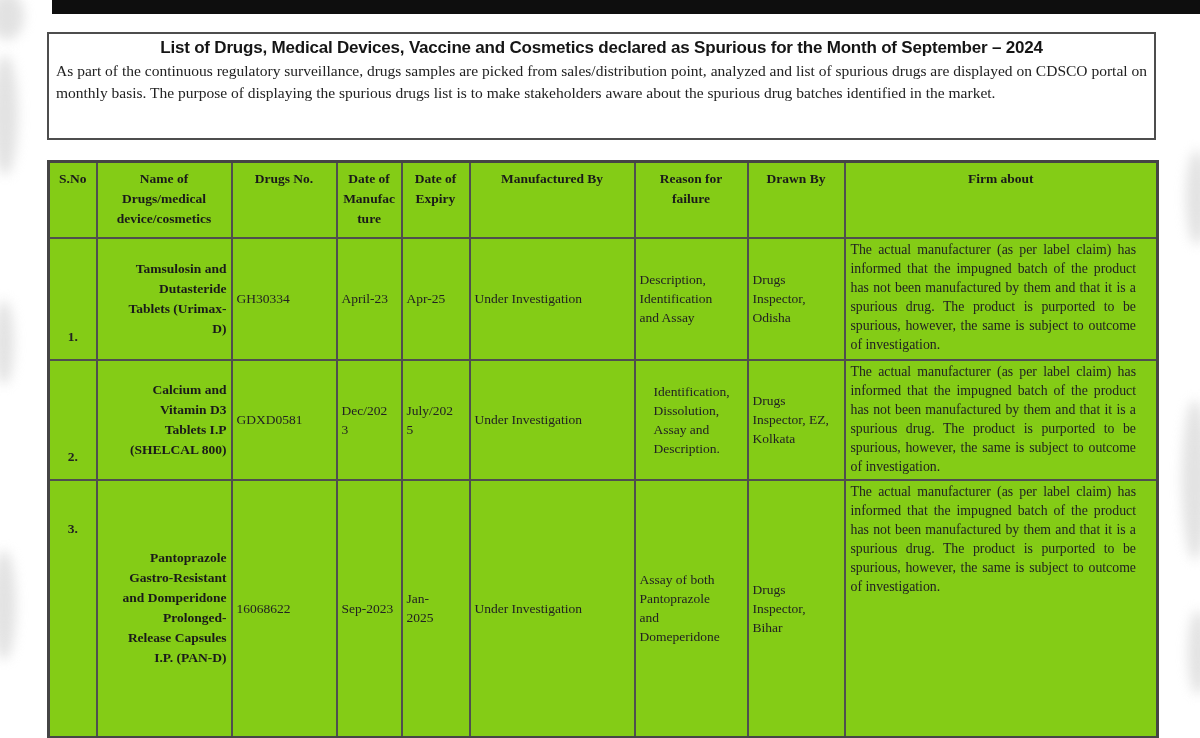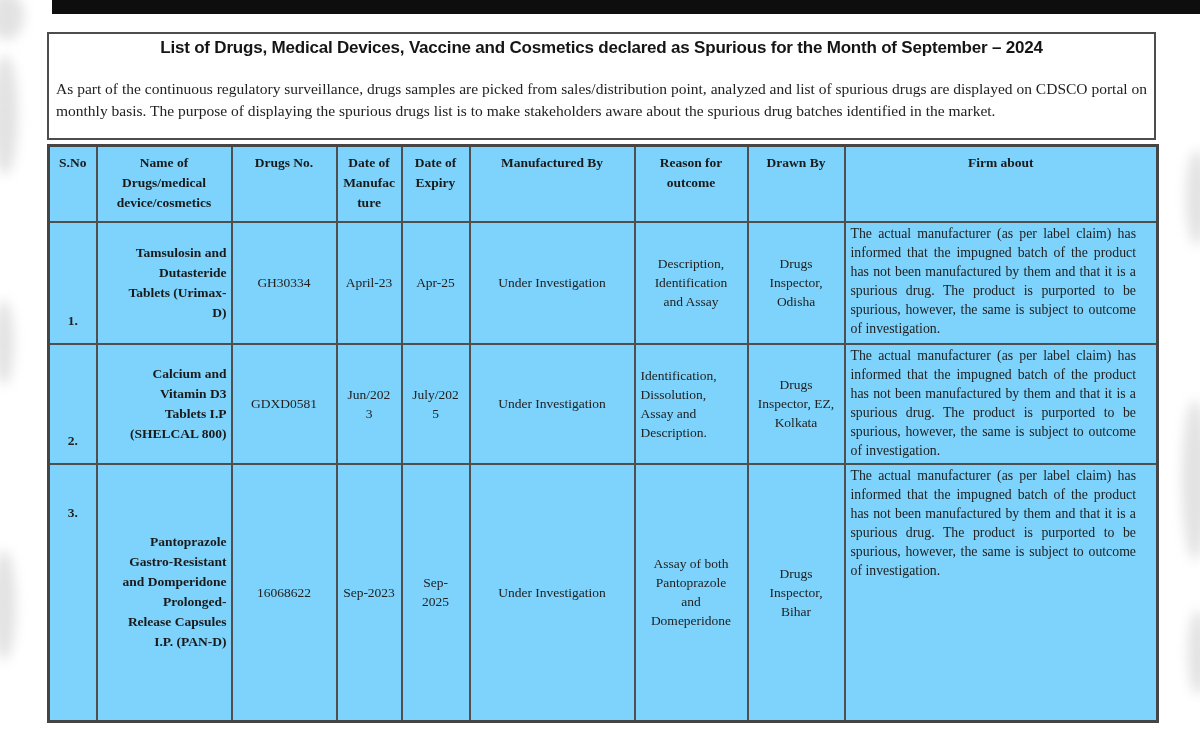--- a/index.html
+++ b/index.html
@@ -22,53 +22,53 @@
     border:2px solid #4d4d4d;box-sizing:border-box;
     padding:3px 7px 0 7px;background:#fff;
   }
   .doc-title{
     font-family:"Liberation Sans", sans-serif;
     font-weight:bold;font-size:17px;text-align:center;
     letter-spacing:-0.2px;color:#151515;line-height:21px;
   }
   .doc-intro{
     font-size:15.5px;line-height:21.5px;text-align:justify;
-    margin-top:20px;color:#222;
+    margin-top:2px;color:#222;
   }
   table.main{
-    position:absolute;left:47px;top:144px;width:1109px;
+    position:absolute;left:47px;top:160px;width:1109px;
     border-collapse:collapse;table-layout:fixed;
-    background:#7dd3fc;border:3px solid #454545;
+    background:#84cc16;border:3px solid #454545;
   }
   th,td{
     border:2px solid #4f4f4f;box-sizing:border-box;
     font-size:13.5px;padding:2px 4px;color:#222;
     overflow:hidden;
   }
   th{
     font-weight:bold;vertical-align:top;text-align:center;
     padding-top:6px;line-height:20px;white-space:pre-line;color:#1a1a1a;
   }
   .pre{white-space:pre-line;}
-  .c-center{text-align:center;vertical-align:middle;line-height:19px;}
+  .c-center{vertical-align:middle;line-height:19px;}
   .name{
     font-weight:bold;text-align:right;vertical-align:middle;
     white-space:pre-line;line-height:20px;color:#1a1a1a;
   }
   .sno-bottom{
     vertical-align:bottom;text-align:center;font-weight:bold;
     padding-bottom:14px;
   }
   .sno-top{
     vertical-align:top;text-align:center;font-weight:bold;
     padding-top:40px;
   }
   .reason-left{
     text-align:left;vertical-align:middle;white-space:pre-line;
-    line-height:19px;padding-left:5px;
+    line-height:19px;padding-left:18px;
   }
   .firm{
     vertical-align:top;text-align:justify;line-height:19px;
     font-size:13.8px;padding:1px 20px 0 5px;
   }
 </style>
 </head>
 <body>
 
 <div class="topbar"></div>
@@ -105,21 +105,21 @@
 Drugs/medical
 device/cosmetics</th>
     <th>Drugs No.</th>
     <th>Date of
 Manufac
 ture</th>
     <th>Date of
 Expiry</th>
     <th>Manufactured By</th>
     <th>Reason for
-outcome</th>
+failure</th>
     <th>Drawn By</th>
     <th>Firm about</th>
   </tr>
   <tr style="height:122px">
     <td class="sno-bottom">1.</td>
     <td class="name">Tamsulosin and
 Dutasteride
 Tablets (Urimax-
 D)</td>
     <td class="c-center">GH30334</td>
@@ -134,21 +134,21 @@
 Odisha</td>
     <td class="firm">The actual manufacturer (as per label claim) has informed that the impugned batch of the product has not been manufactured by them and that it is a spurious drug. The product is purported to be spurious, however, the same is subject to outcome of investigation.</td>
   </tr>
   <tr style="height:120px">
     <td class="sno-bottom">2.</td>
     <td class="name">Calcium and
 Vitamin D3
 Tablets I.P
 (SHELCAL 800)</td>
     <td class="c-center">GDXD0581</td>
-    <td class="c-center pre">Jun/202
+    <td class="c-center pre">Dec/202
 3</td>
     <td class="c-center pre">July/202
 5</td>
     <td class="c-center">Under Investigation</td>
     <td class="reason-left">Identification,
 Dissolution,
 Assay and
 Description.</td>
     <td class="c-center pre">Drugs
 Inspector, EZ,
@@ -158,21 +158,21 @@
   <tr style="height:258px">
     <td class="sno-top">3.</td>
     <td class="name">Pantoprazole
 Gastro-Resistant
 and Domperidone
 Prolonged-
 Release Capsules
 I.P. (PAN-D)</td>
     <td class="c-center">16068622</td>
     <td class="c-center pre">Sep-2023</td>
-    <td class="c-center pre">Sep-
+    <td class="c-center pre">Jan-
 2025</td>
     <td class="c-center">Under Investigation</td>
     <td class="c-center pre">Assay of both
 Pantoprazole
 and
 Domeperidone</td>
     <td class="c-center pre">Drugs
 Inspector,
 Bihar</td>
     <td class="firm">The actual manufacturer (as per label claim) has informed that the impugned batch of the product has not been manufactured by them and that it is a spurious drug. The product is purported to be spurious, however, the same is subject to outcome of investigation.</td>

